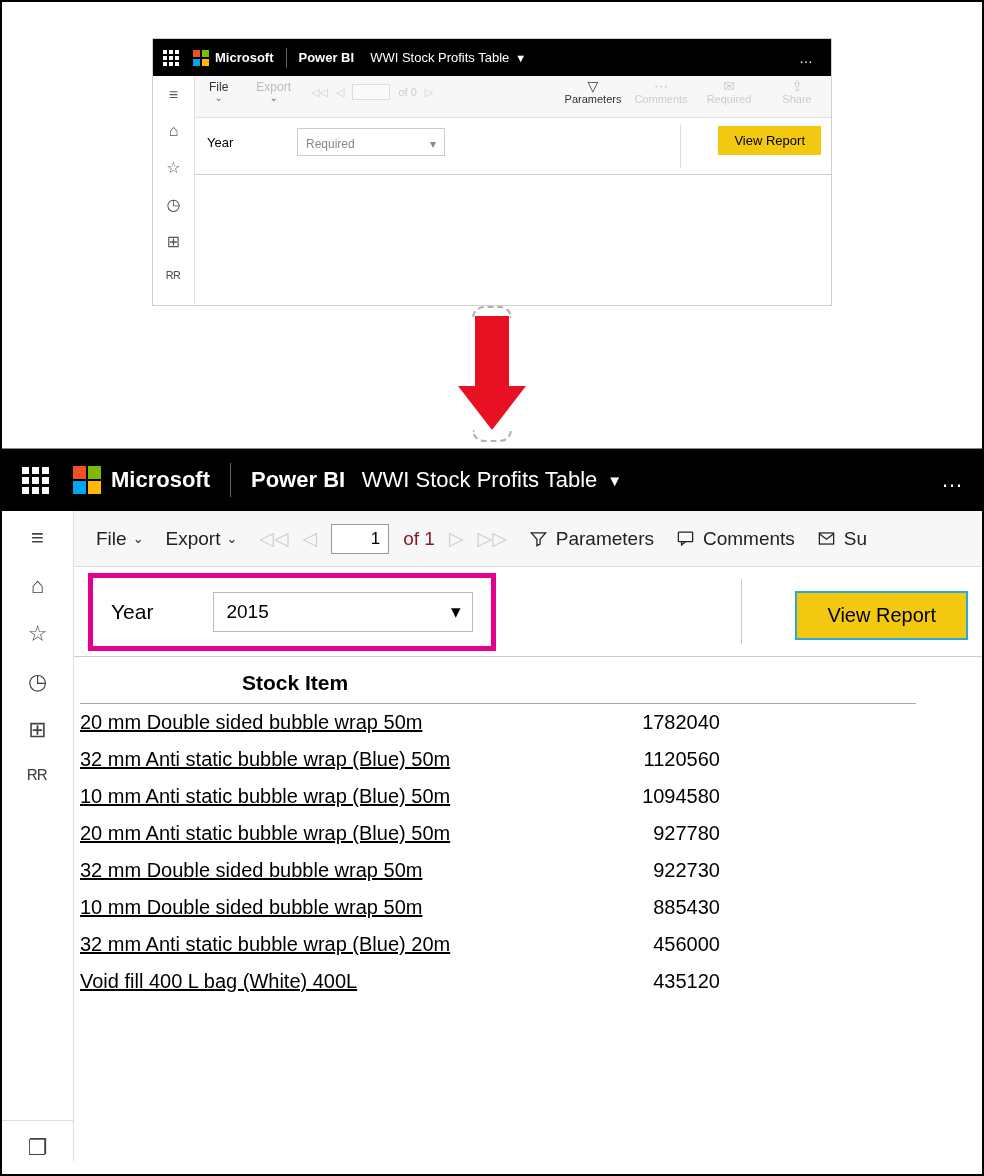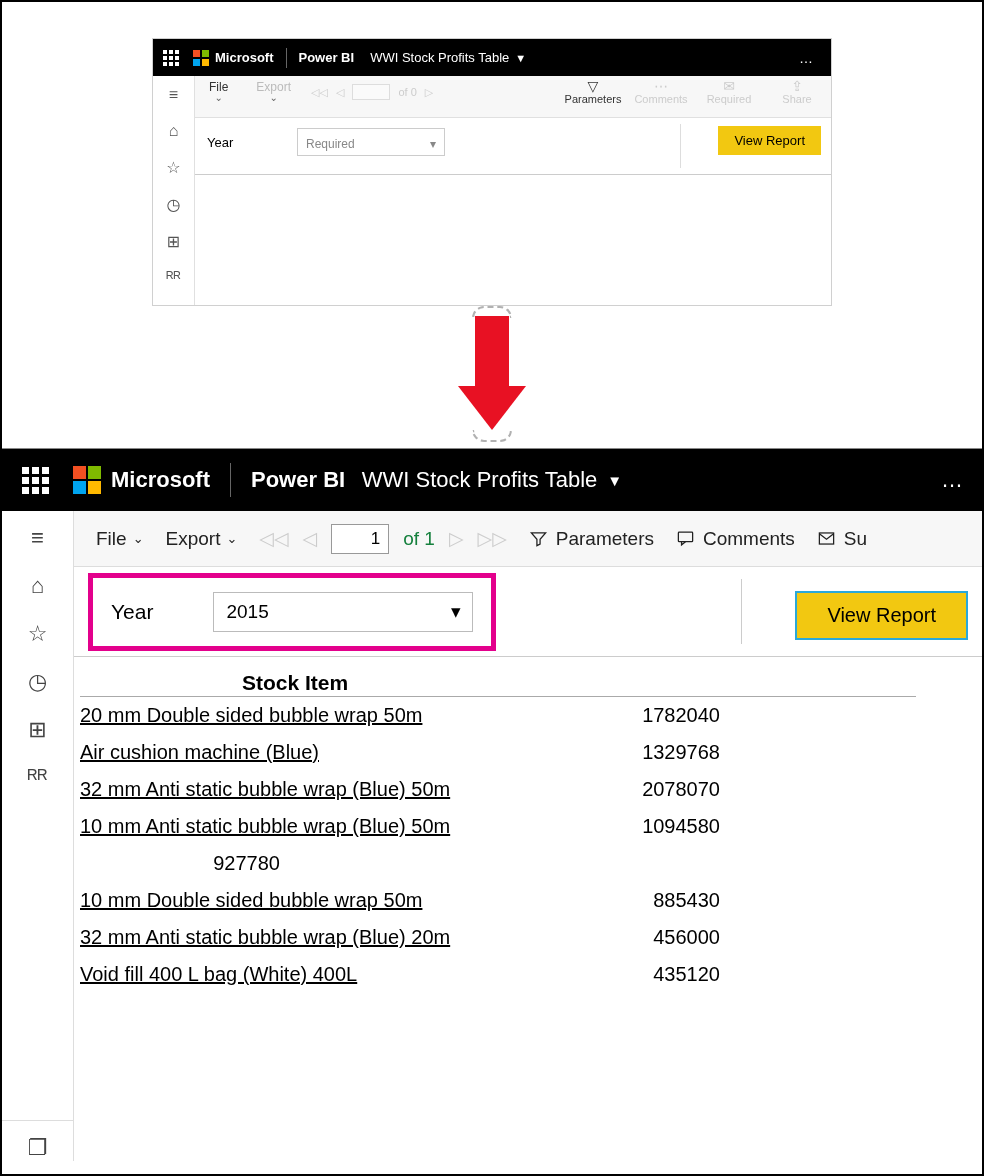--- a/index.html
+++ b/index.html
@@ -125,21 +125,21 @@
   .lp-toolbar {
     background:#f7f7f7; border-bottom:1px solid #ddd; height:56px;
     display:flex; align-items:center; gap:22px; padding:0 22px; font-size:19px; color:#222;
     white-space:nowrap; overflow:hidden;
   }
   .lp-tb-item { display:flex; align-items:center; gap:6px; }
   .lp-chev { font-size:13px; }
   .lp-pager { display:flex; align-items:center; gap:14px; color:#666; }
   .lp-pager .dis { color:#ccc; }
   .lp-page-input { width:58px; height:30px; border:1px solid #999; text-align:right; padding:0 8px; font-size:17px;}
-  .lp-pager .of { color:#15803d; }
+  .lp-pager .of { color:#7f1d1d; }
   .lp-tb-ic { display:flex; align-items:center; gap:8px; }
   .lp-tb-ic svg { width:20px; height:20px; stroke:#222; fill:none; stroke-width:1.6;}
   .lp-param-area {
     padding:12px 14px; display:flex; align-items:center; position:relative; height:90px;
     border-bottom:1px solid #ccc;
   }
   .highlight {
     border:5px solid #e3008c; display:flex; align-items:center; padding:14px 18px;
     gap:60px;
   }
@@ -148,21 +148,21 @@
     border:1px solid #bbb; width:260px; height:40px; display:flex; align-items:center;
     justify-content:space-between; padding:0 12px; font-size:19px; background:#fff;
   }
   .lp-vdiv { position:absolute; right:240px; top:12px; bottom:12px; width:1px; background:#ccc;}
   .lp-view-btn {
     position:absolute; right:14px; top:24px;
     background:#f2c811; border:2px solid #2aa8d8; padding:11px 30px; font-size:20px;
   }
   
   .tbl { width:836px; margin:6px 0 0 6px; font-size:20px;}
-  .tbl-head { display:flex; border-bottom:1px solid #aaa; padding:8px 0 1px 0; font-weight:700; font-size:21px;}
+  .tbl-head { display:flex; border-bottom:1px solid #aaa; padding:8px 0 8px 0; font-weight:700; font-size:21px;}
   .tbl-head .c1 { width:430px; text-align:center;}
   .tbl-head .c2 { width:230px; text-align:center;}
   .tbl-row { display:flex; padding:7px 0; }
   .tbl-row .c1 { width:440px;text-decoration:underline; }
   .tbl-row .c2 { width:200px; text-align:right;}
   svg.ico { width:1em; height:1em; vertical-align:-2px; }
 </style>
 </head>
 <body>
 
@@ -342,33 +342,34 @@
         <div class="tbl">
           <div class="tbl-head">
             <div class="c1">Stock Item</div>
           </div>
           <div id="tbl-rows">
               <div class="tbl-row">
                 <div class="c1">20 mm Double sided bubble wrap 50m</div>
                 <div class="c2">1782040</div>
               </div>
               <div class="tbl-row">
-                <div class="c1">Air cushion machine (Blue)</div>
-                <div class="c2">1329768</div>
-              </div>
-              <div class="tbl-row">
                 <div class="c1">32 mm Anti static bubble wrap (Blue) 50m</div>
-                <div class="c2">2078070</div>
+                <div class="c2">1120560</div>
               </div>
               <div class="tbl-row">
                 <div class="c1">10 mm Anti static bubble wrap (Blue) 50m</div>
                 <div class="c2">1094580</div>
               </div>
               <div class="tbl-row">
+                <div class="c1">20 mm Anti static bubble wrap (Blue) 50m</div>
                 <div class="c2">927780</div>
+              </div>
+              <div class="tbl-row">
+                <div class="c1">32 mm Double sided bubble wrap 50m</div>
+                <div class="c2">922730</div>
               </div>
               <div class="tbl-row">
                 <div class="c1">10 mm Double sided bubble wrap 50m</div>
                 <div class="c2">885430</div>
               </div>
               <div class="tbl-row">
                 <div class="c1">32 mm Anti static bubble wrap (Blue) 20m</div>
                 <div class="c2">456000</div>
               </div>
               <div class="tbl-row">

